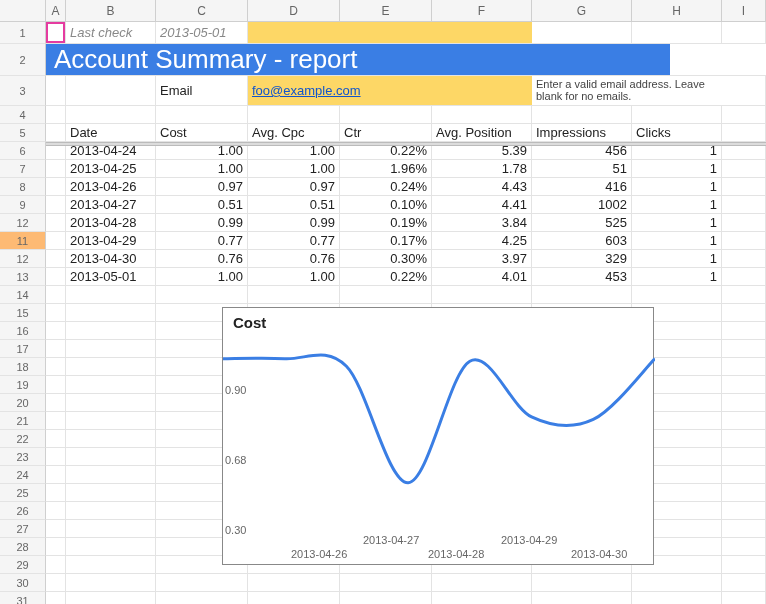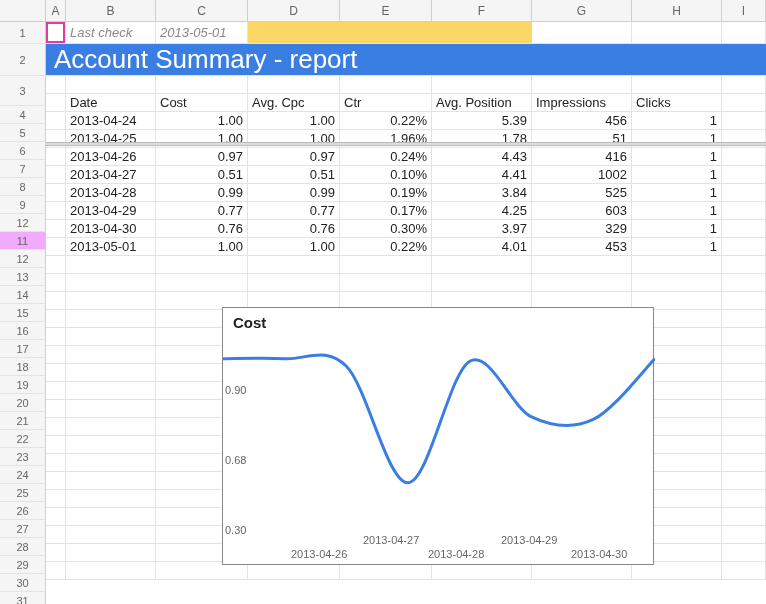--- a/index.html
+++ b/index.html
@@ -9,21 +9,21 @@
   
   .colhdr { display:flex; height:22px; border-bottom:1px solid #cfcfcf; background:#f5f5f5;}
   .colhdr .corner { width:46px; border-right:1px solid #cfcfcf; background:#f5f5f5;}
   .colhdr .ch { flex:0 0 auto; text-align:center; font-size:12px; color:#666; border-right:1px solid #cfcfcf; display:flex; align-items:center; justify-content:center; background:#f5f5f5;}
   .ch.A{width:20px;} .ch.B{width:90px;} .ch.C{width:92px;} .ch.D{width:92px;} .ch.E{width:92px;} .ch.F{width:100px;} .ch.G{width:100px;} .ch.H{width:90px;} .ch.I{width:44px;}
 
   
   .body { display:flex; }
   .rowhdrs { width:46px; background:#f5f5f5;}
   .rowhdrs .rh { height:18px; border-bottom:1px solid #e3e3e3; border-right:1px solid #cfcfcf; font-size:11px; color:#666; display:flex; align-items:center; justify-content:center;}
-  .rowhdrs .rh.r1{height:22px;} .rowhdrs .rh.r2{height:32px;} .rowhdrs .rh.r3{height:30px;} .rowhdrs .rh.sel{background:#f0abfc;}
+  .rowhdrs .rh.r1{height:22px;} .rowhdrs .rh.r2{height:32px;} .rowhdrs .rh.r3{height:30px;} .rowhdrs .rh.sel{background:#fdba74;}
 
   .cells { position:relative; flex:1; }
   .row { display:flex; height:18px; border-bottom:1px solid #e3e3e3;}
   .row.r1{height:22px;} .row.r2{height:32px;} .row.r3{height:30px;}
   .cell { border-right:1px solid #e3e3e3; padding:2px 4px; overflow:hidden; white-space:nowrap; font-size:13px; display:flex; align-items:center;}
   .cell.A{width:20px;} .cell.B{width:90px;} .cell.C{width:92px;} .cell.D{width:92px;} .cell.E{width:92px;} .cell.F{width:100px;} .cell.G{width:100px;} .cell.H{width:90px;} .cell.I{width:44px;}
   .cell.right{justify-content:flex-end;}
   .italic{font-style:italic;color:#888;}
   .bold{font-weight:normal;}
   .titlecell{background:#3a7ee4;color:#fff;font-size:26px;font-weight:normal;padding-left:8px;}
@@ -99,21 +99,31 @@
         <div class="row r1">
           <div class="cell A selcell"></div>
           <div class="cell B italic">Last check</div>
           <div class="cell C italic">2013-05-01</div>
           <div class="cell D yellow noright" style="width: 284px;"></div>
           <div class="cell G"></div>
           <div class="cell H"></div>
           <div class="cell I"></div>
         </div>
         <div class="row r2">
-          <div class="cell titlecell noright" style="width: 720px;">Account Summary - report</div>
+          <div class="cell titlecell noright" style="width: 624px;">Account Summary - report</div>
+        </div>
+        <div class="row r3">
+          <div class="cell A"></div>
+          <div class="cell B"></div>
+          <div class="cell C">Email</div>
+          <div class="cell D yellow noright" style="width: 284px;">
+            <span class="link">foo@example.com</span>
+          </div>
+          <div class="cell G small noright" style="width: 190px; white-space: normal; line-height: 12px; align-items: flex-start;">Enter a valid email address. Leave blank for no emails.</div>
+          <div class="cell I"></div>
         </div>
         <div class="row">
           <div class="cell A"></div>
           <div class="cell B"></div>
           <div class="cell C"></div>
           <div class="cell D"></div>
           <div class="cell E"></div>
           <div class="cell F"></div>
           <div class="cell G"></div>
           <div class="cell H"></div>

